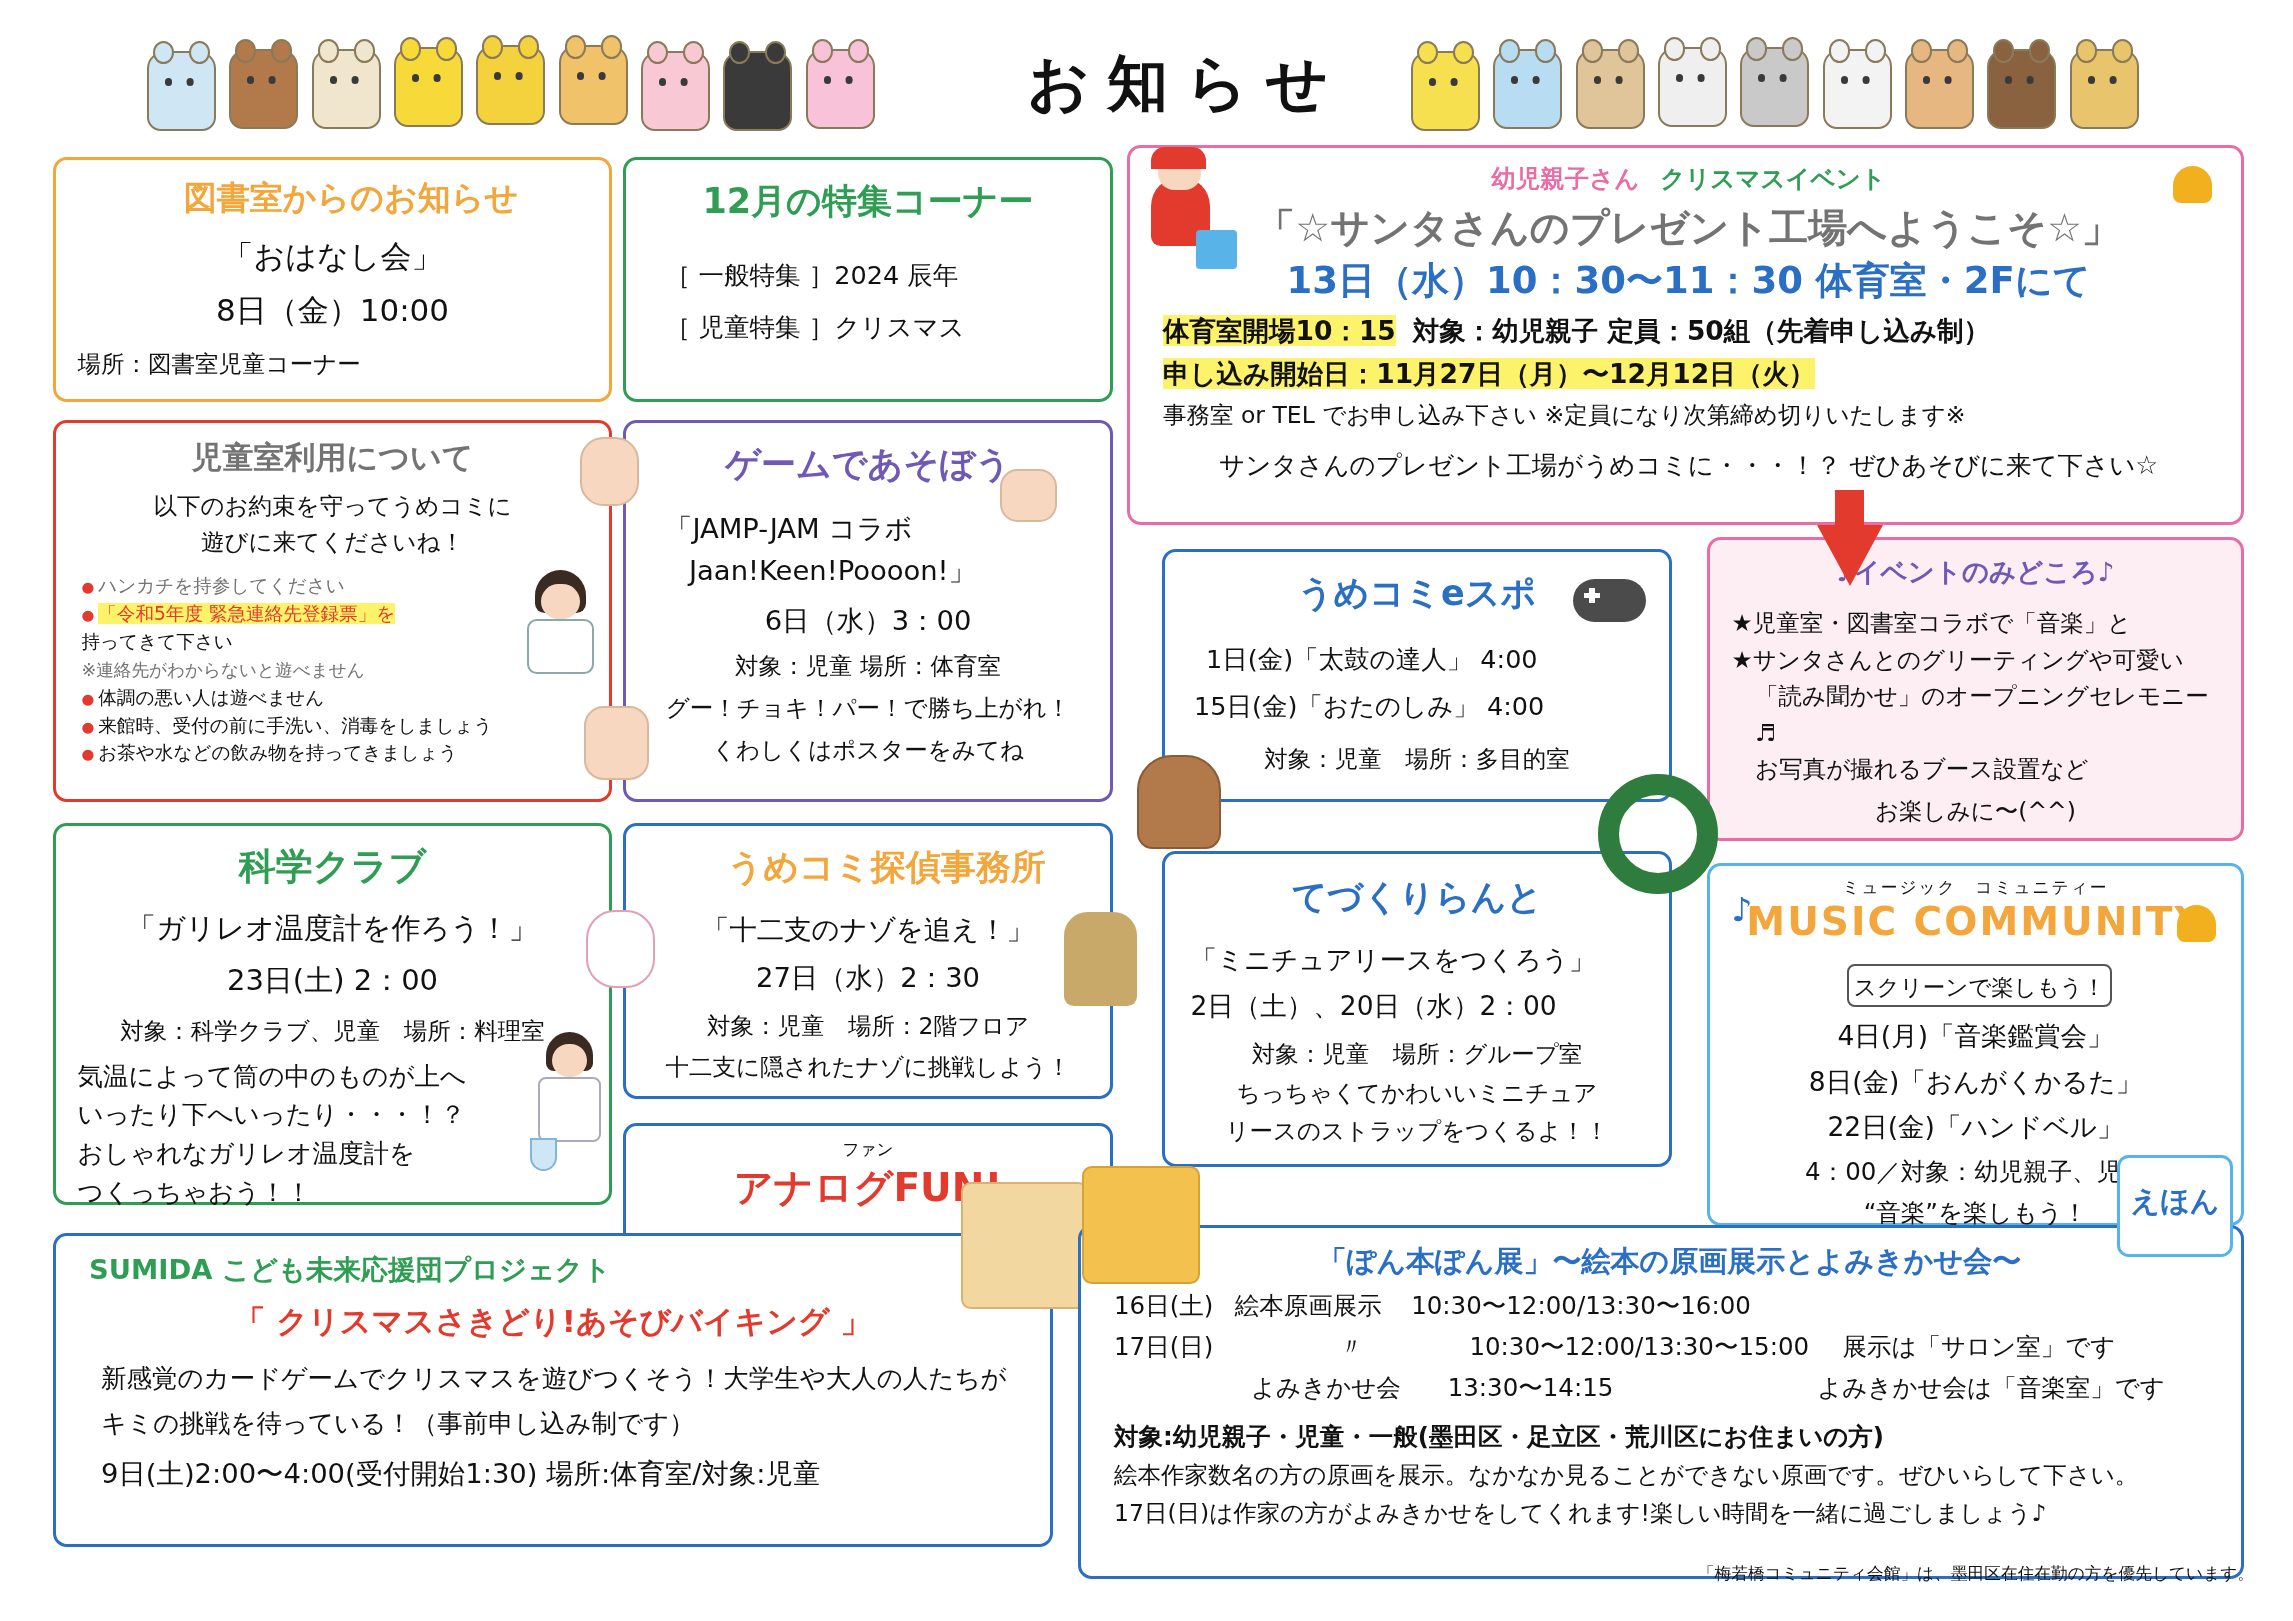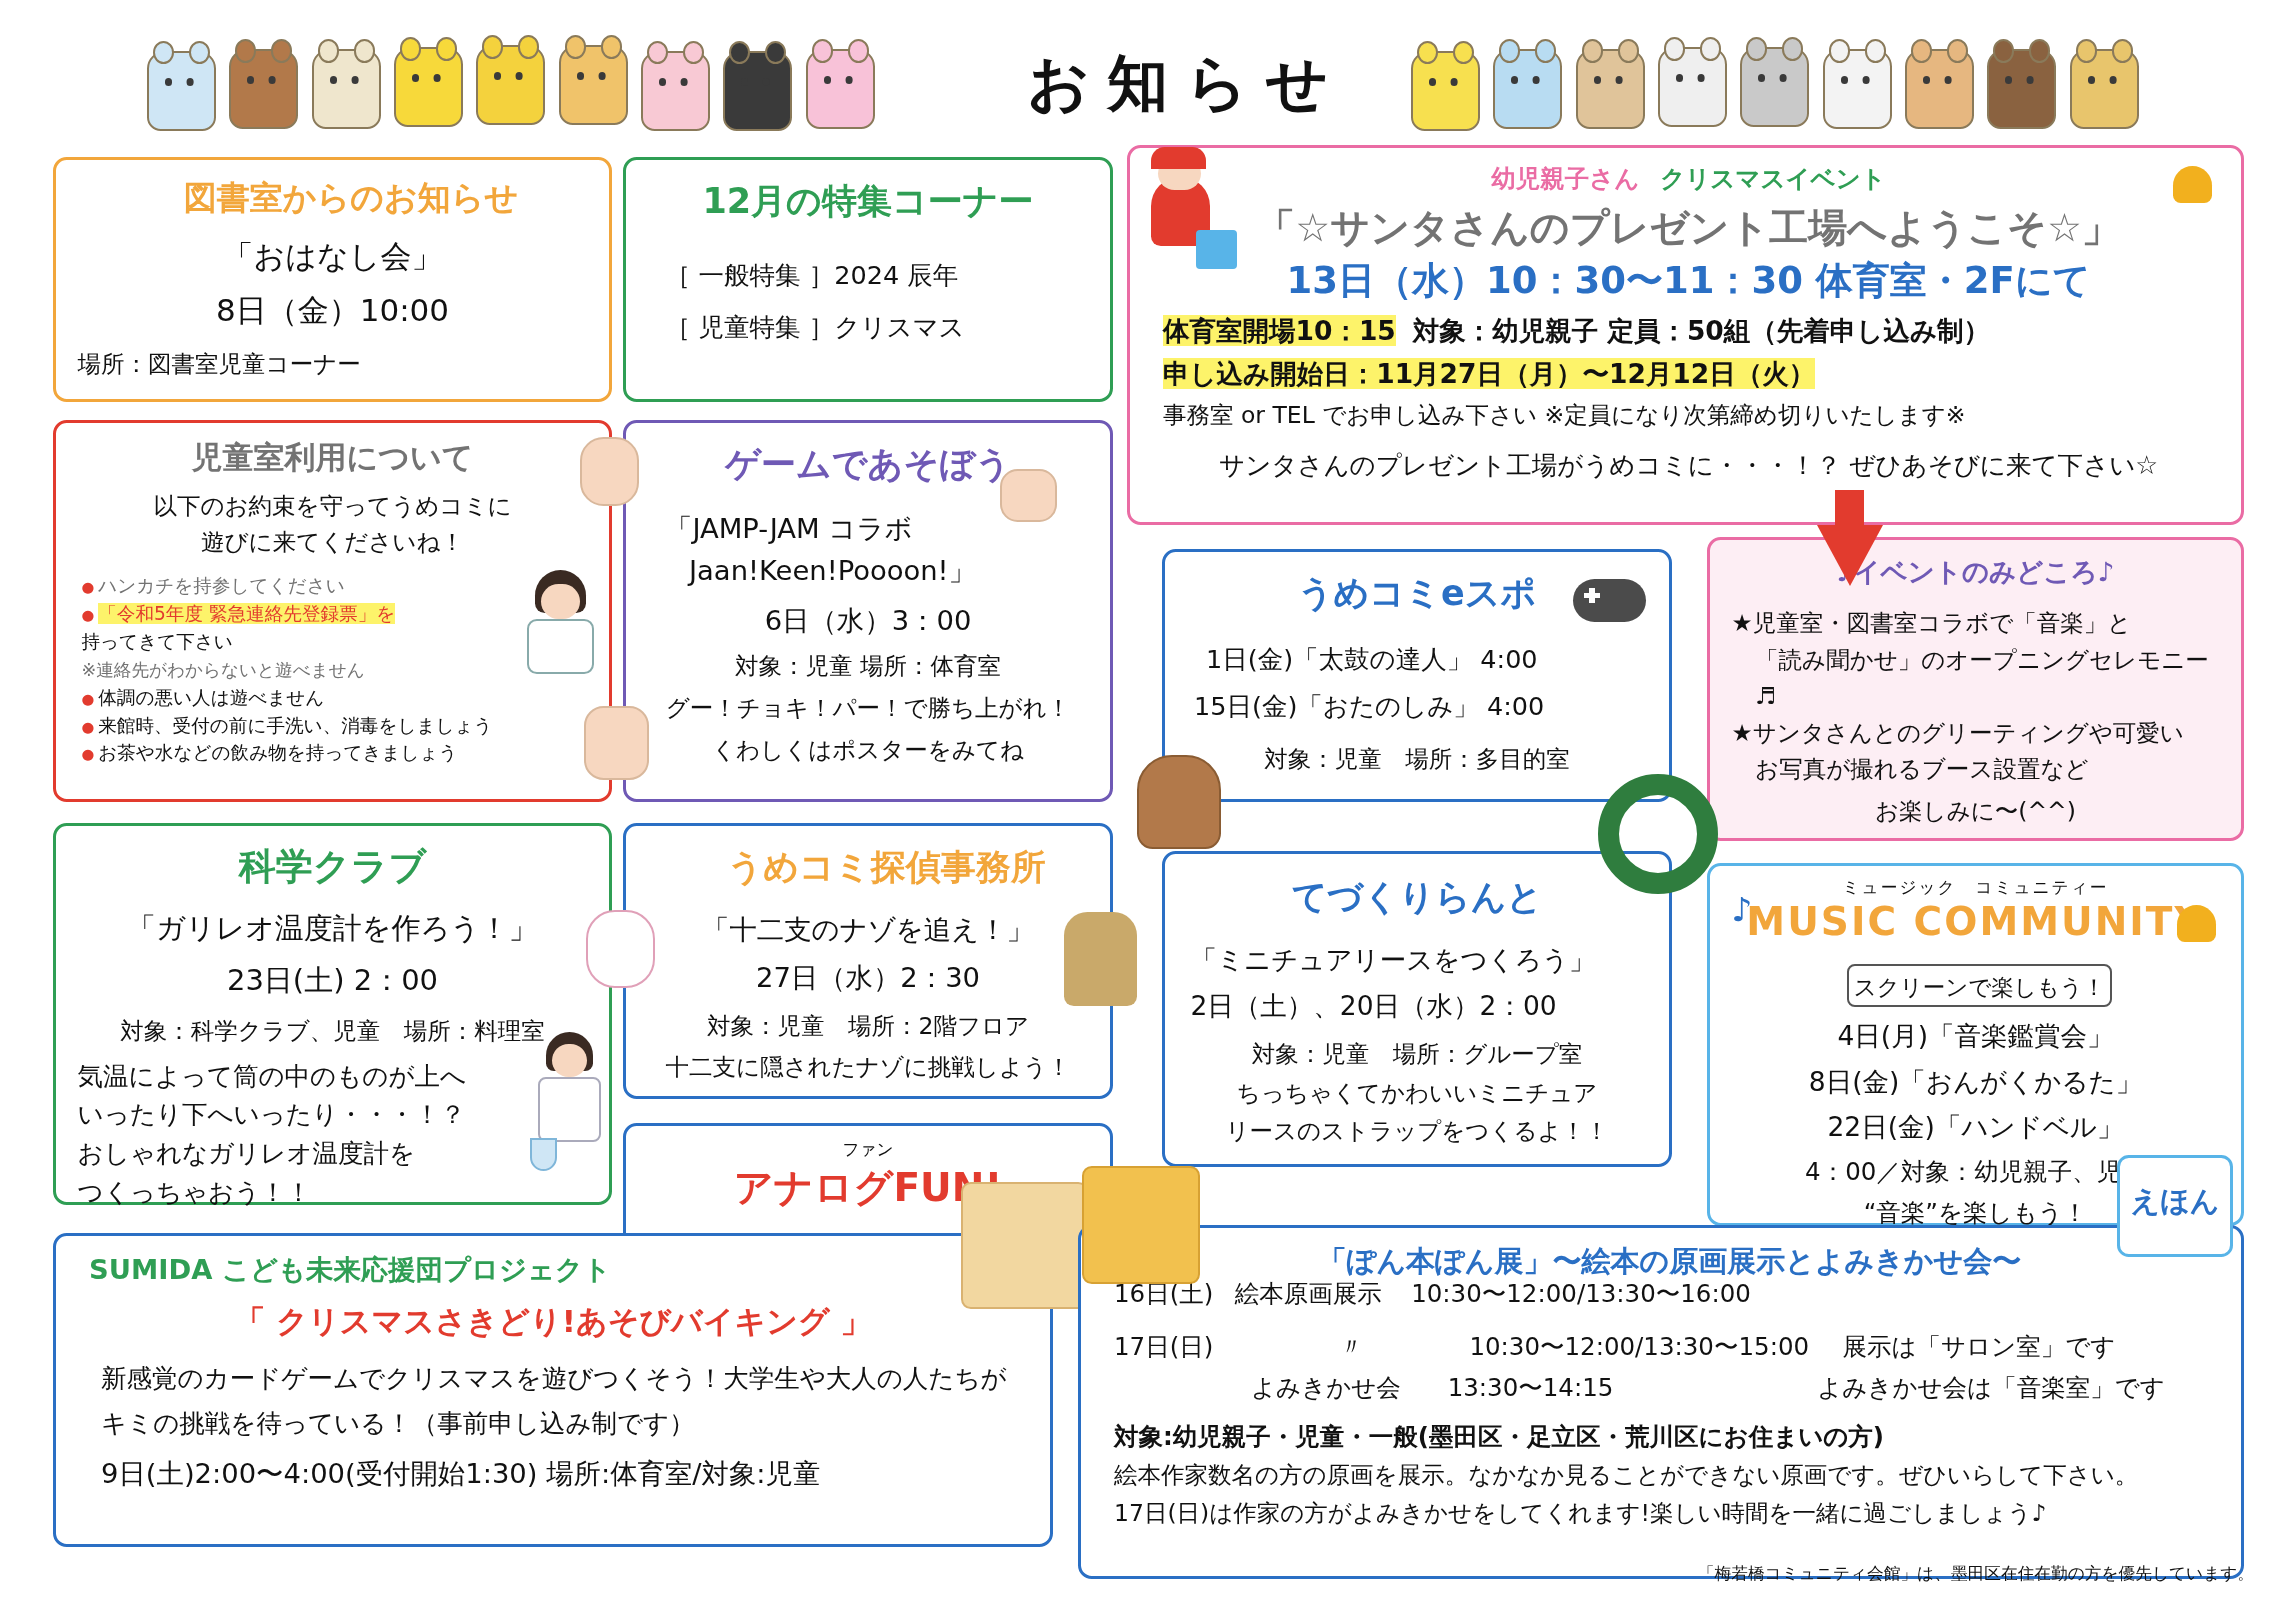--- a/index.html
+++ b/index.html
@@ -182,22 +182,22 @@
     <div class="abs" style="left:23.5px;top:19.6px;width:59px;height:69px;background:#e23b2e;border-radius:29px 29px 9.8px 9.8px;"></div>
     <div class="abs" style="left:31px;top:0px;width:43px;height:33px;background:#f7d7c0;border-radius:21.6px;"></div>
     <div class="abs" style="left:23.5px;top:-9.8px;width:55px;height:21.6px;background:#e23b2e;border-radius:13.7px 13.7px 0 0;"></div>
     <div class="abs" style="left:69px;top:73px;width:41px;height:39px;background:#58b4e8;border-radius:3.9px;"></div>
   </div>
 
   <div class="abs box p-pink" style="left:1707px;top:537px;width:537px;height:304px;background:#fdeef4;">
     <div class="ctr ttl purple" style="margin-top:13.7px;font-size:26.5px;">♪イベントのみどころ♪</div>
     <div style="margin:15.7px 21.6px 0 21.6px;font-size:23.5px;line-height:1.55;">
       <div>★児童室・図書室コラボで「音楽」と</div>
+      <div>★サンタさんとのグリーティングや可愛い</div>
       <div style="margin-left:23.5px;">「読み聞かせ」のオープニングセレモニー♬</div>
-      <div>★サンタさんとのグリーティングや可愛い</div>
       <div style="margin-left:23.5px;">お写真が撮れるブース設置など</div>
       <div class="ctr" style="margin-top:5.9px;">お楽しみに〜(^^)</div>
     </div>
   </div>
 
   <div class="abs" style="left:1813px;top:490px;width:78px;height:108px;">
     <div class="arrow-stem" style="left:21.6px;top:0;"></div>
     <div class="arrow-down" style="left:3.9px;top:35px;"></div>
   </div>
 
@@ -309,21 +309,21 @@
     <div style="margin:9.8px 0 0 45px;font-size:25.5px;">
       <span>キミの挑戦を待っている！（事前申し込み制です）</span>
     </div>
     <div style="margin:15.7px 0 0 45px;font-size:27.4px;">9日(土)2:00〜4:00(受付開始1:30) 場所:体育室/対象:児童</div>
   </div>
   <div class="abs" style="left:961px;top:1182px;width:127px;height:127px;background:#f2d7a0;border:2.9px solid #d9b271;border-radius:9.8px;"></div>
 
   <div class="abs box p-blue" style="left:1078px;top:1225px;width:1166px;height:354px;">
     <div class="abs ttl" style="left:157px;top:13.7px;width:863px;text-align:center;font-size:29px;color:#2a6fc4;">「ぽん本ぽん展」〜絵本の原画展示とよみきかせ会〜</div>
 
-    <div class="abs" style="left:33px;top:49px;width:1098px;font-size:24.5px;">
+    <div class="abs" style="left:33px;top:61px;width:1098px;font-size:24.5px;">
       <span>16日(土)</span>
       <span style="margin-left:13.7px;">絵本原画展示</span>
       <span style="margin-left:21.6px;">10:30〜12:00/13:30〜16:00</span>
     </div>
     <div class="abs" style="left:33px;top:102px;width:1098px;font-size:24.5px;">
       <span>17日(日)</span>
       <span style="margin-left:118px;">〃</span>
       <span style="margin-left:98px;">10:30〜12:00/13:30〜15:00</span>
       <span style="margin-left:25.5px;">展示は「サロン室」です</span>
     </div>

